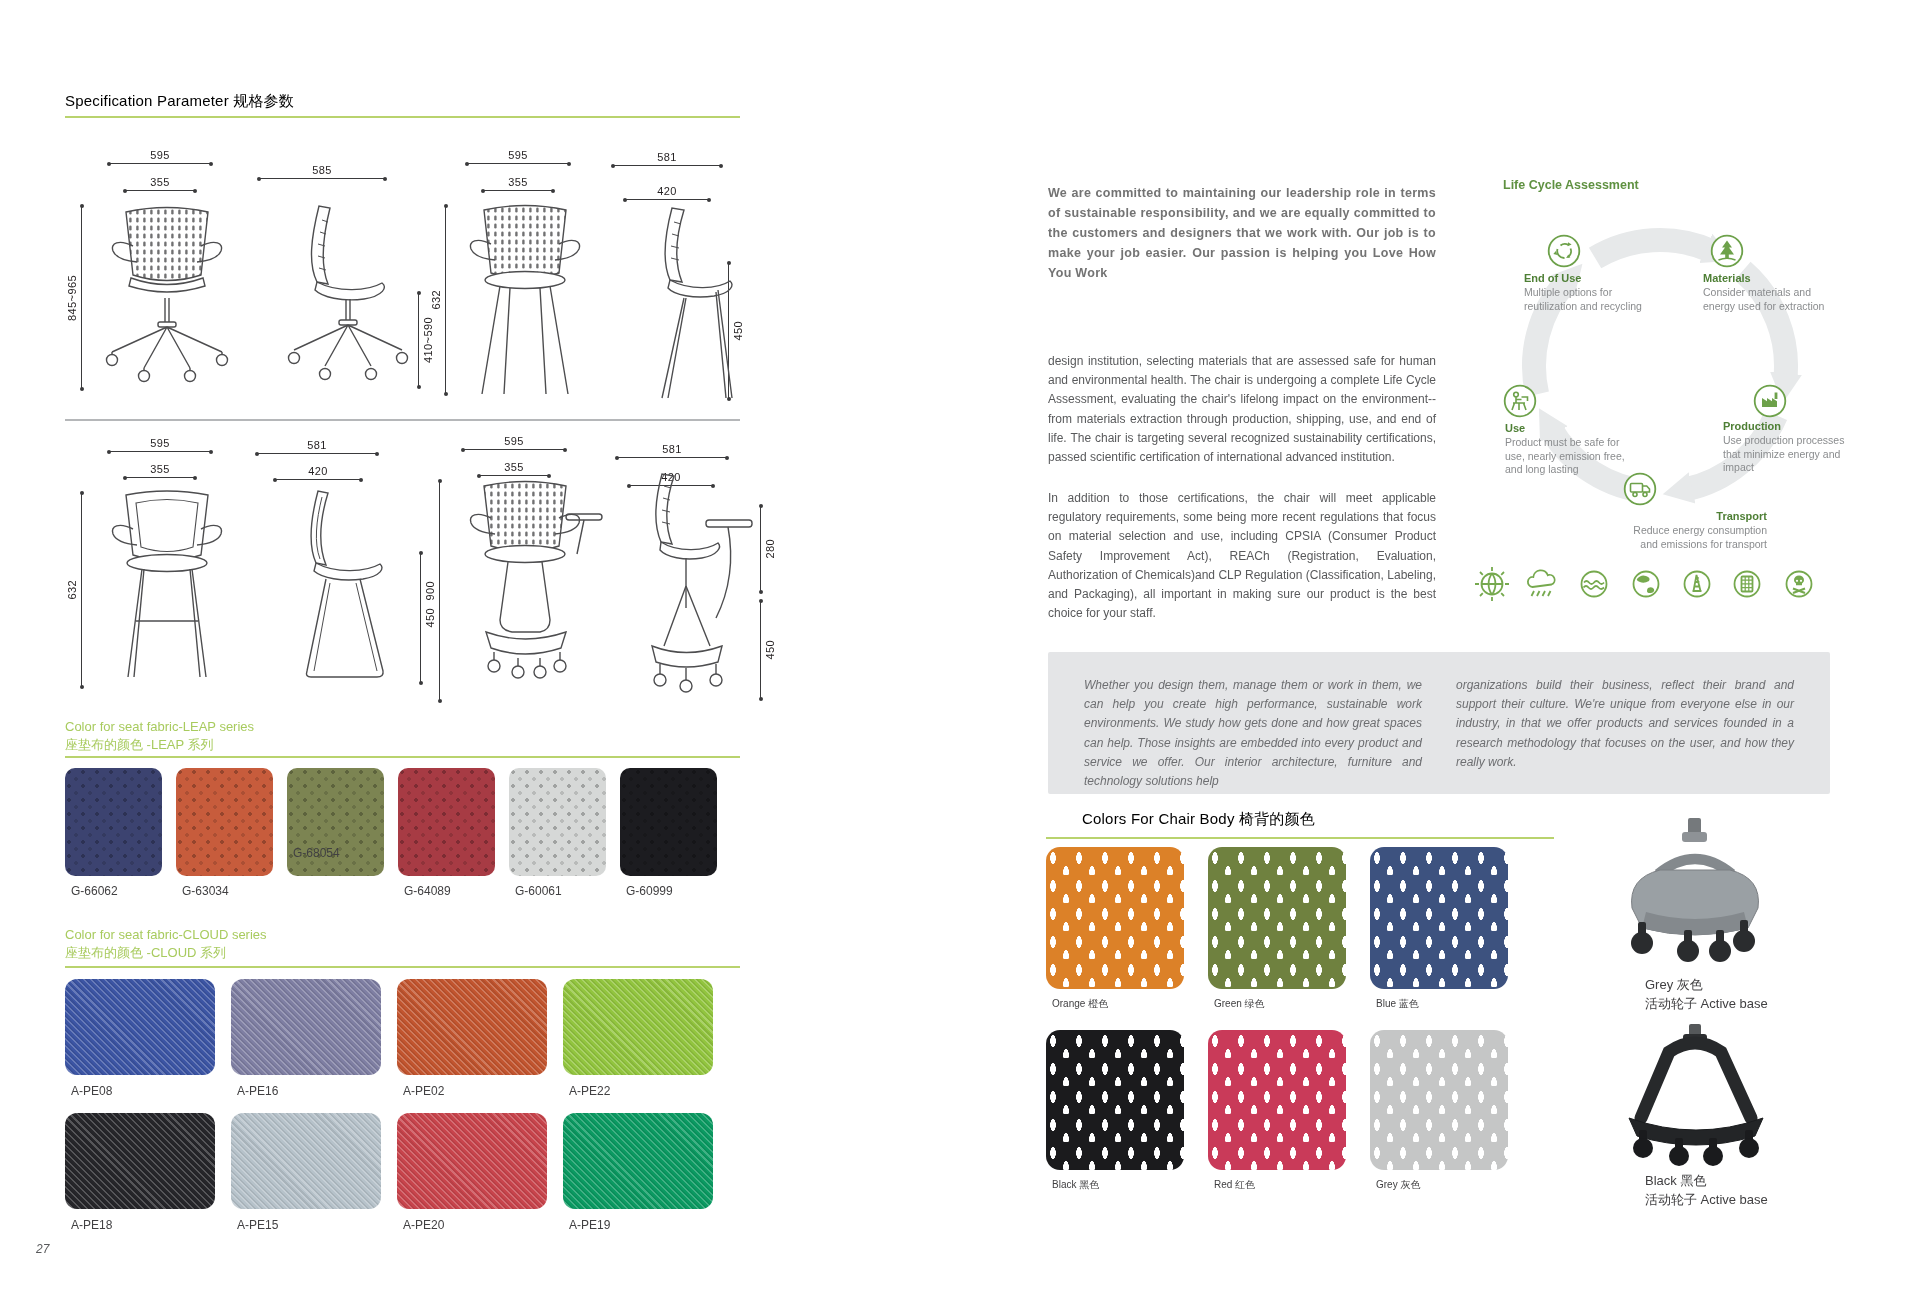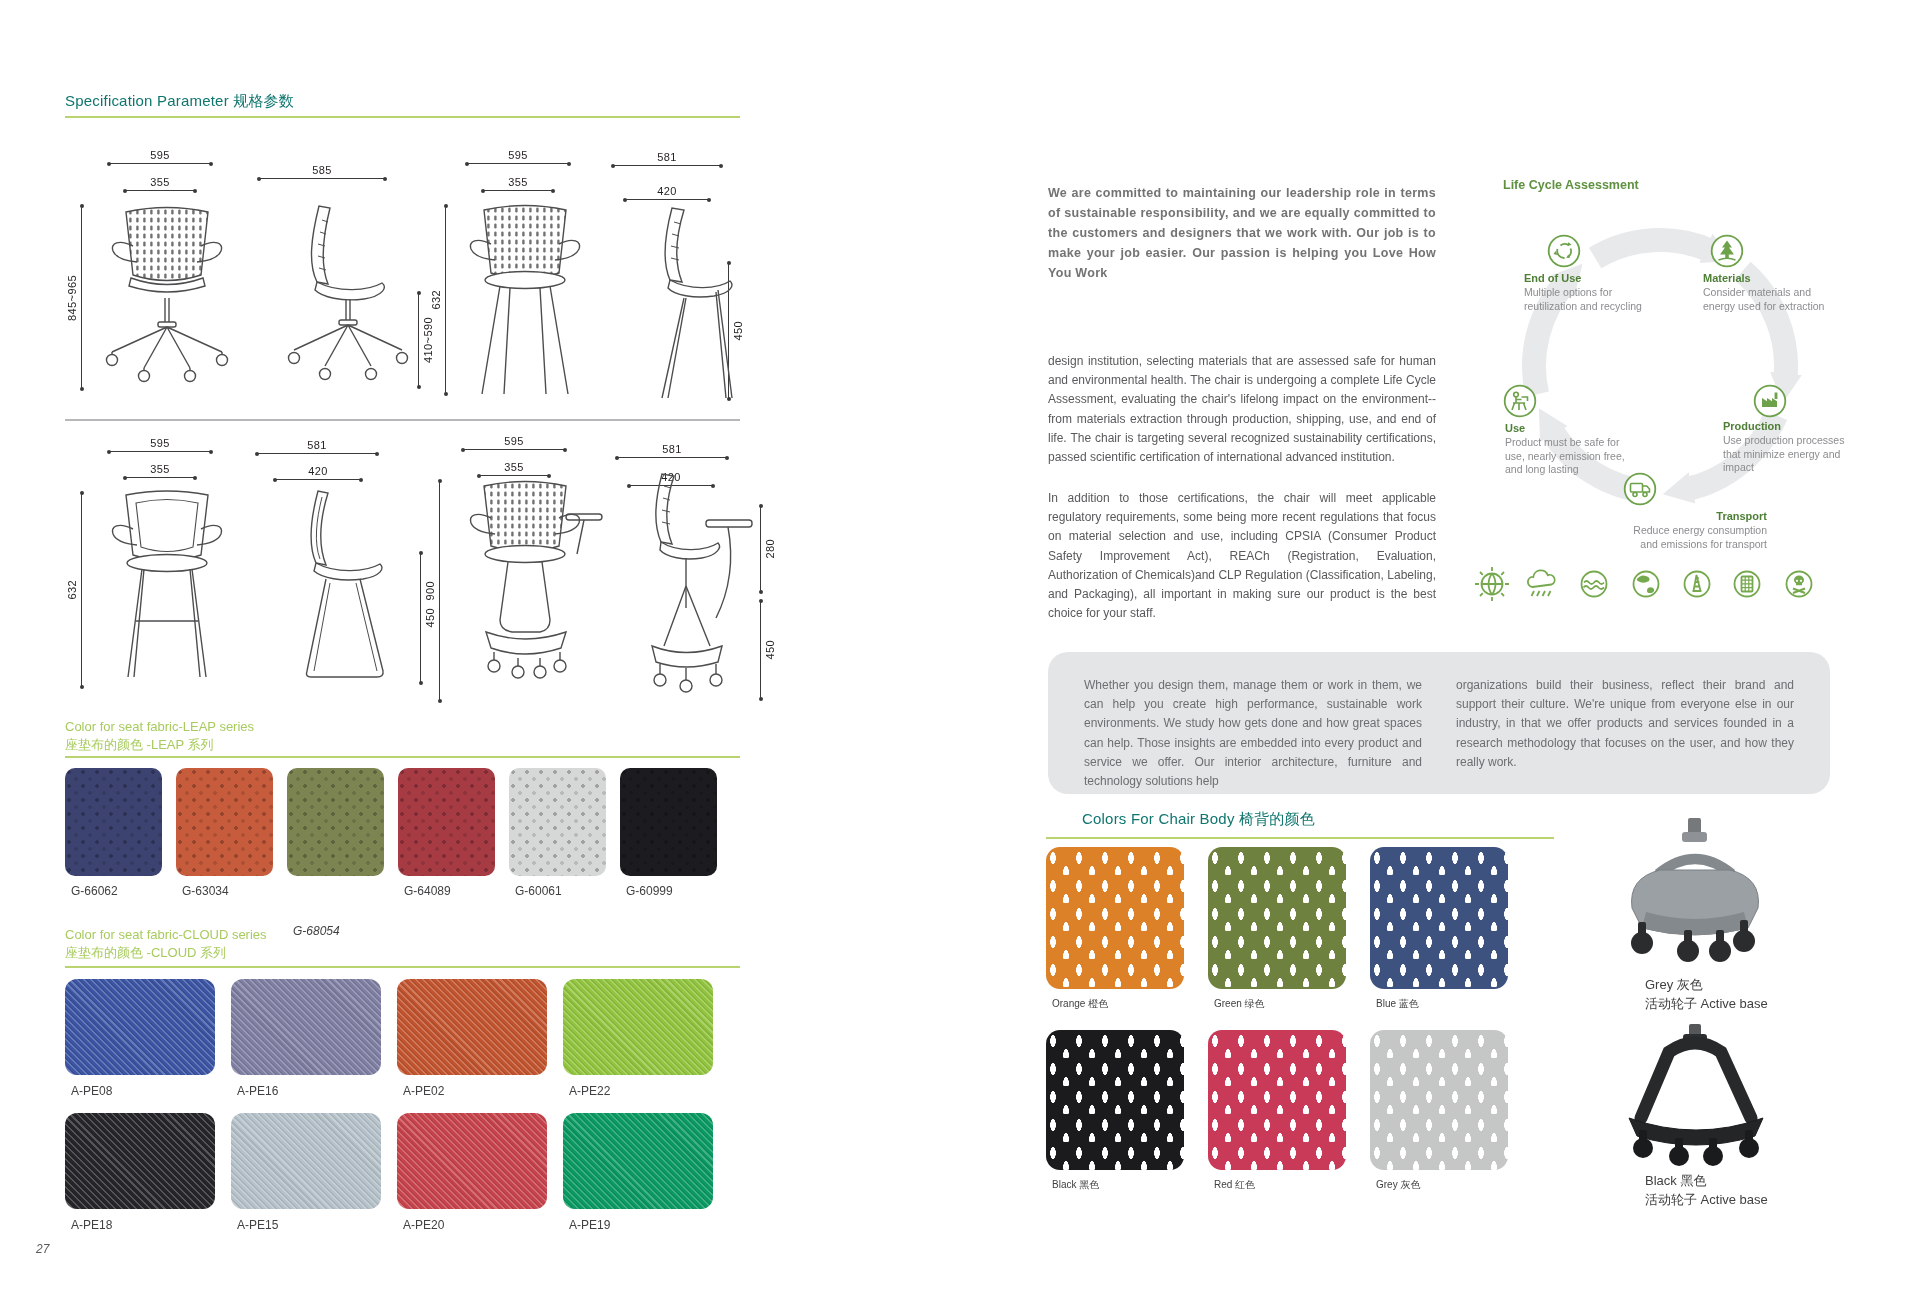--- a/index.html
+++ b/index.html
@@ -1,20 +1,20 @@
 <!DOCTYPE html>
 <html><head>
 <meta charset="utf-8">
 <style>
   html,body{margin:0;padding:0;background:#fff;}
   #stage{position:relative;width:1920px;height:1312px;background:#ffffff;overflow:hidden;
          font-family:"Liberation Sans",sans-serif;color:#414042;}
   .abs{position:absolute;}
   
-  .sec-title{position:absolute;font-size:15px;color:#0f766e;letter-spacing:.2px;}
+  .sec-title{position:absolute;font-size:15px;color:#000000;letter-spacing:.2px;}
   .sec-title-sm{position:absolute;font-size:13px;color:#a8cb5e;line-height:1.35;}
   .green-line{position:absolute;height:2px;background:#b9d36e;}
   .grey-line{position:absolute;height:2px;background:#b5b7b9;}
   
   .dim-h{position:absolute;display:flex;flex-direction:column;align-items:center;gap:2px;}
   .dimtxt{font-size:11px;color:#231f20;line-height:1;letter-spacing:.3px;}
   .dl{width:100%;height:1px;background:#3a3a3c;position:relative;}
   .dl::before,.dl::after{content:"";position:absolute;top:-1.5px;width:4px;height:4px;border-radius:50%;background:#3a3a3c;}
   .dl::before{left:-1px}.dl::after{right:-1px}
   .dim-v{position:absolute;display:flex;flex-direction:row;align-items:center;gap:3px;}
@@ -38,22 +38,22 @@
   .code-label{position:absolute;font-size:12px;color:#414042;}
   .color-label{position:absolute;font-size:10px;color:#414042;}
   
   .intro-bold{position:absolute;width:388px;font-size:12.5px;font-weight:bold;color:#737373;
     line-height:1.6;text-align:justify;letter-spacing:.3px;}
   .bodytext{position:absolute;width:388px;font-size:12px;color:#58595b;line-height:1.6;text-align:justify;}
   .lca-title{position:absolute;font-size:12.5px;font-weight:bold;color:#5f9141;}
   .lca-name{font-size:11px;font-weight:bold;color:#4e7f35;margin-bottom:2px;}
   .lca-desc{font-size:10.5px;color:#8a8c8e;line-height:1.3;}
   .lca-node{position:absolute;}
-  .greybox{position:absolute;background:#e4e5e7;border-radius:20px;display:flex;gap:34px;
-    box-sizing:border-box;padding:24px 36px;}
+  .greybox{position:absolute;background:#e4e5e7;border-radius:2px;display:flex;gap:34px;
+    box-sizing:border-box;padding:24px 36px;font-style:italic;}
   .greybox div{font-size:12px;color:#6d6e71;line-height:1.6;text-align:justify;flex:1;}
   .base-label{position:absolute;font-size:13px;color:#414042;line-height:1.45;}
   .pagenum{position:absolute;font-size:12px;color:#58595b;font-style:italic;}
 </style>
 </head>
 <body>
 
 <div id="stage">
 
   <div class="sec-title" style="left:65px;top:92px;">Specification Parameter 规格参数</div>
@@ -287,21 +287,21 @@
   <div class="green-line" style="left:65px;top:756px;width:675px;"></div>
 
   <div class="leap-swatch" style="left: 65px; top: 768px; background-color: rgb(60, 67, 112);"></div>
   <div class="leap-swatch" style="left: 176px; top: 768px; background-color: rgb(199, 92, 60);"></div>
   <div class="leap-swatch" style="left: 287px; top: 768px; background-color: rgb(124, 132, 82);"></div>
   <div class="leap-swatch" style="left: 398px; top: 768px; background-color: rgb(167, 59, 68);"></div>
   <div class="leap-swatch" style="left: 509px; top: 768px; background-color: rgb(214, 216, 215);"></div>
   <div class="leap-swatch" style="left: 620px; top: 768px; background-color: rgb(28, 28, 32);"></div>
   <div class="code-label" style="left:71px;top:884px;">G-66062</div>
   <div class="code-label" style="left:182px;top:884px;text-align:center;">G-63034</div>
-  <div class="code-label" style="left:293px;top:924px;font-style:italic;">G-68054</div>
+  <div class="code-label" style="left:293px;top:846px;">G-68054</div>
   <div class="code-label" style="left:404px;top:884px;">G-64089</div>
   <div class="code-label" style="left:515px;top:884px;">G-60061</div>
   <div class="code-label" style="left:626px;top:884px;">G-60999</div>
 
   <div class="sec-title-sm" style="left:65px;top:926px;">
     <div>Color for seat fabric-CLOUD series</div>
     <div>座垫布的颜色 -CLOUD 系列</div>
   </div>
   <div class="green-line" style="left:65px;top:966px;width:675px;"></div>
 

